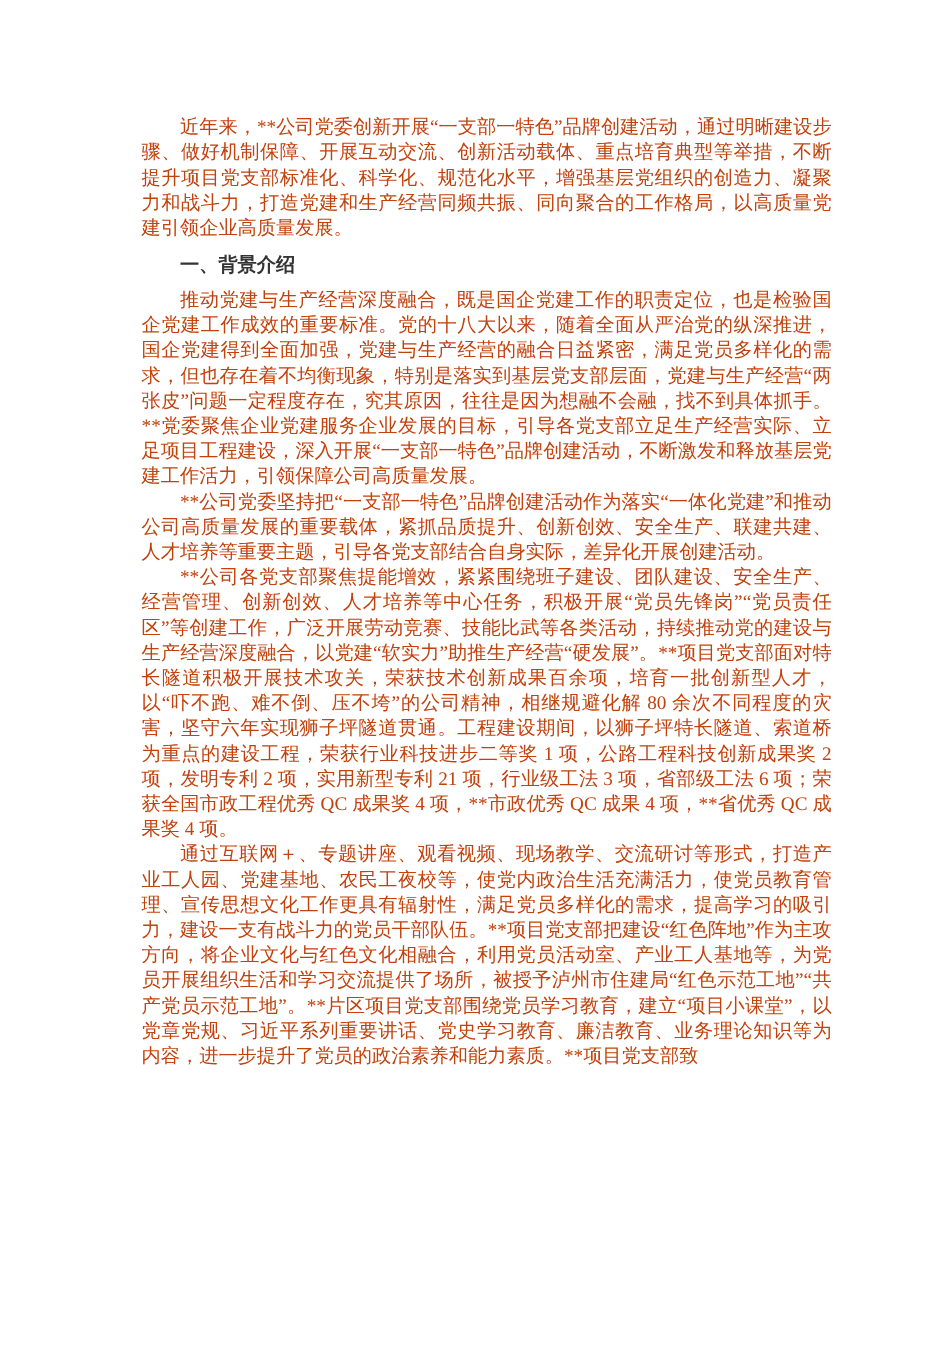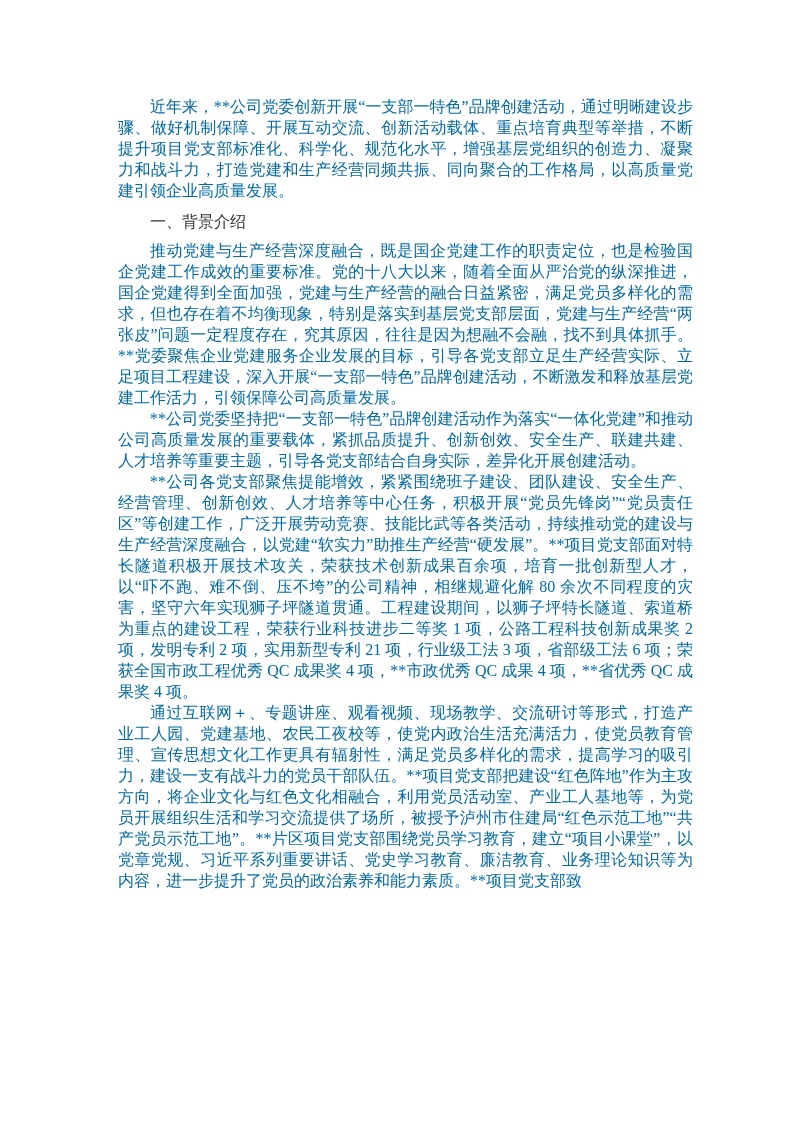--- a/index.html
+++ b/index.html
@@ -16,32 +16,32 @@
     box-sizing: border-box;
     padding: 96px 100px 0 118px;
     overflow: hidden;
   }
   .para {
     margin: 0;
     padding: 0;
     font-family: "Liberation Serif", "DejaVu Serif", serif;
     font-size: 16px;
     line-height: 21px;
-    color: #0369a1;
+    color: #c2410c;
     text-align: justify;
     text-indent: 2em;
     word-break: break-all;
   }
   .heading {
     margin: 10px 0 8px 0;
     padding: 0;
     font-family: "Liberation Sans", "DejaVu Sans", sans-serif;
     font-size: 16px;
     line-height: 21px;
-    font-weight: 400;
+    font-weight: 700;
     color: #333333;
     text-indent: 2em;
   }
 </style>
 </head>
 <body>
 
 <div class="page">
   <p class="para">近年来，**公司党委创新开展“一支部一特色”品牌创建活动，通过明晰建设步骤、做好机制保障、开展互动交流、创新活动载体、重点培育典型等举措，不断提升项目党支部标准化、科学化、规范化水平，增强基层党组织的创造力、凝聚力和战斗力，打造党建和生产经营同频共振、同向聚合的工作格局，以高质量党建引领企业高质量发展。</p>
 

